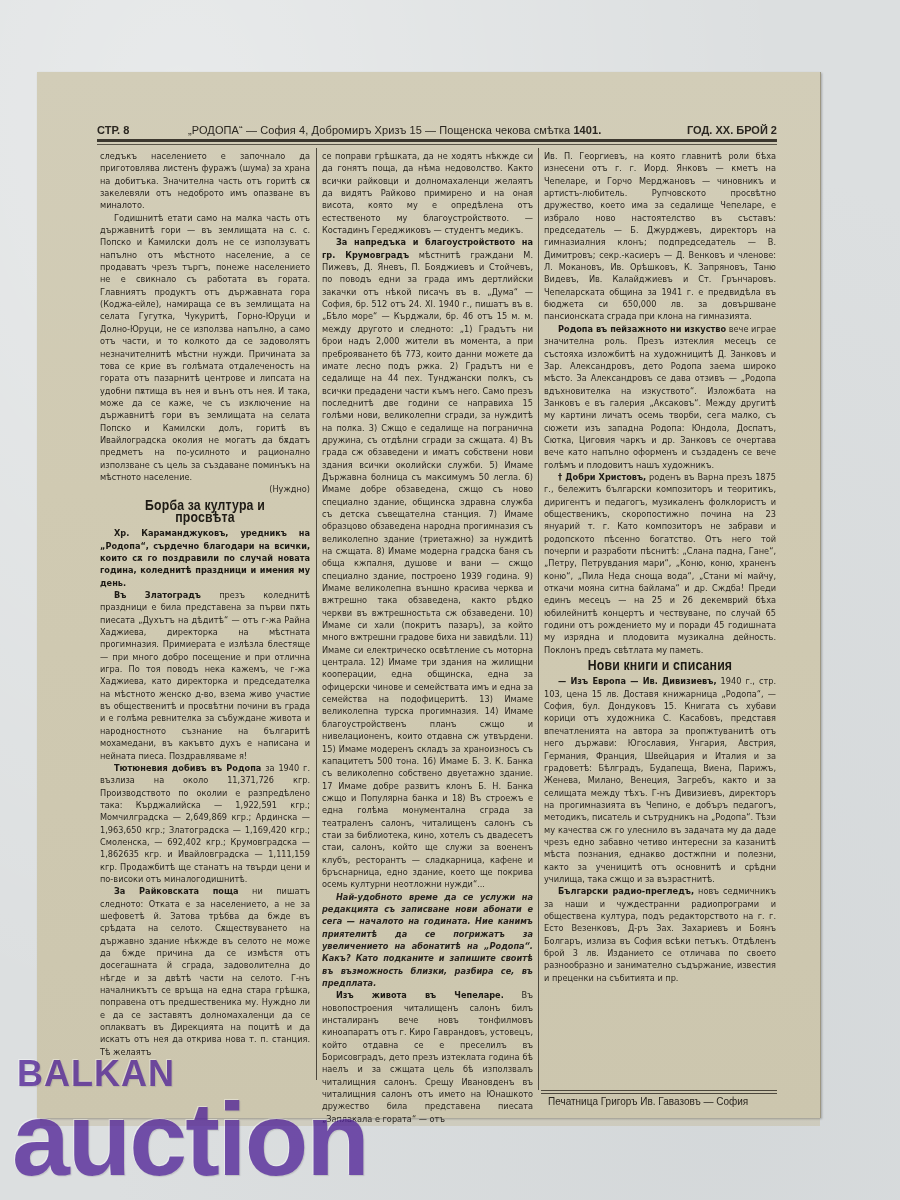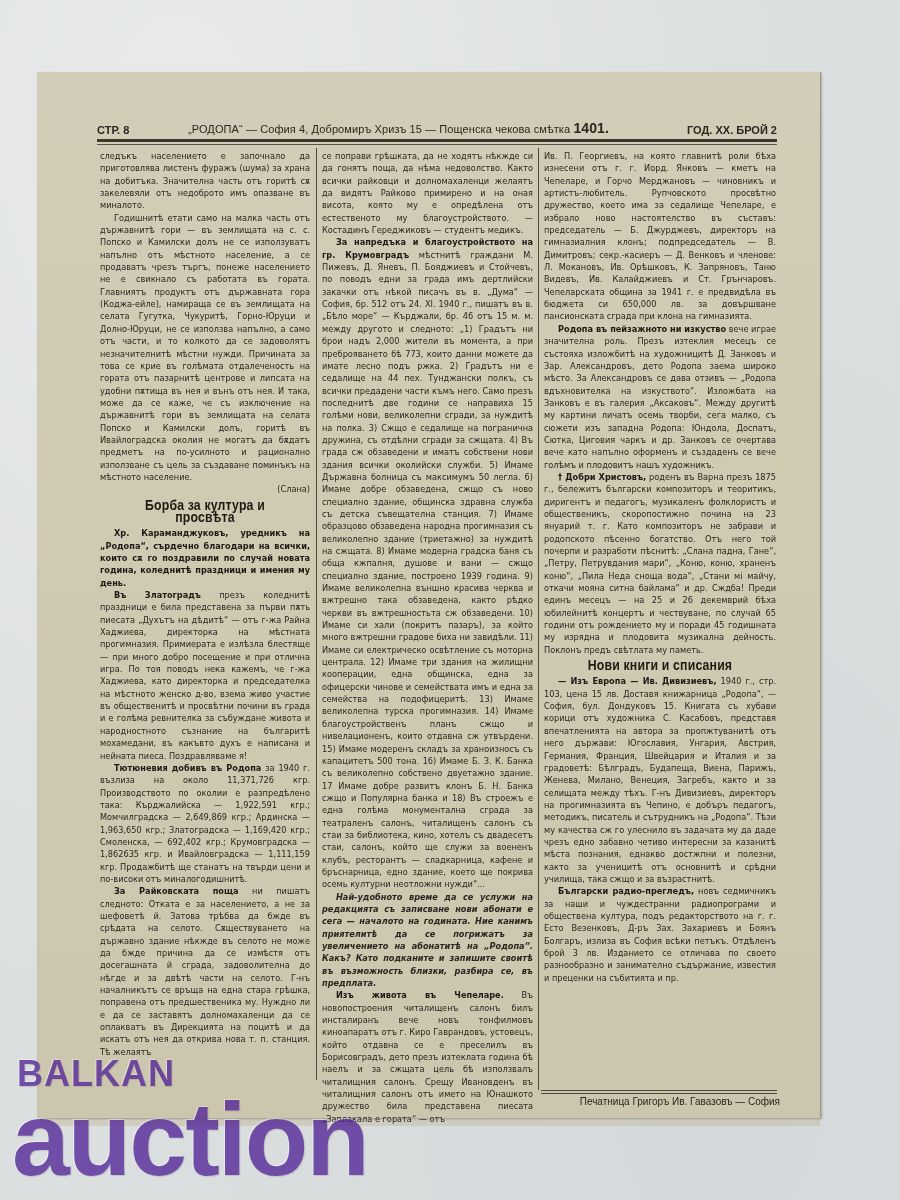--- a/index.html
+++ b/index.html
@@ -25,21 +25,21 @@
     position:absolute; left:40px; top:1110px; width:780px; height:16px;
     background:#c8c2aa; opacity:0.6;
   }
   .header {
     position:absolute; left:97px; top:118px; width:680px; height:18px;
     font-family:"Liberation Sans", sans-serif; font-size:11px; color:#2a2620;
     display:flex; align-items:flex-end;gap:36px;
   }
   .header .page { width:55px; font-weight:bold; }
   .header .pub { flex:1; letter-spacing:0.1px; }
-  .header .pub .acct { font-weight:bold; font-size:14px; }
+  .header .pub .acct { font-weight:bold; font-size:11px; }
   .header .issue { font-weight:bold; font-size:11px; }
   .rule-thick { position:absolute; left:97px; top:139px; width:680px; height:3px; background:#3c382f; }
   .rule-thin  { position:absolute; left:97px; top:144px; width:680px; height:1px; background:#5b564a; }
   .col-rule { position:absolute; top:148px; width:1px; background:#4c473c; }
   .col {
     position:absolute; top:150px;
     font-family:"DejaVu Sans", sans-serif; font-size:8.2px; line-height:12.35px;
     color:#2a2620; text-align:justify;
   }
   .col p { margin:0; text-indent:14px; }
@@ -49,21 +49,21 @@
   .col .right { text-align:right; text-indent:0; }
   .section-title {
     font-family:"Liberation Sans", sans-serif; font-weight:bold; text-align:center;
     font-size:15px; letter-spacing:0.2px; transform:scaleX(0.82); transform-origin:center;
     margin:3px 0 4px 0; color:#1e1b15; text-indent:0 !important;
   }
   .footer-rule { position:absolute; left:541px; top:1090px; width:236px; height:1px; background:#4c473c; }
   .footer-rule2 { position:absolute; left:541px; top:1093px; width:236px; height:1px; background:#4c473c; }
   .imprint {
     position:absolute; left:548px; top:1096px; width:232px;
-    font-family:"Liberation Sans", sans-serif; font-size:10px; color:#2a2620; white-space:nowrap;text-align:right;
+    font-family:"Liberation Sans", sans-serif; font-size:10px; color:#2a2620; white-space:nowrap;
   }
   .watermark {
     position:absolute; left:12px; top:1055px; color:#4c1d95; opacity:0.75;
     font-family:"Liberation Sans", sans-serif; font-weight:bold;
     text-shadow:1px 1px 1px rgba(120,120,120,0.35), -1px -1px 0 rgba(255,255,255,0.5);
     pointer-events:none;
   }
   .watermark .wm1 { display:block; font-size:36px; letter-spacing:1px; line-height:38px; margin-left:5px; }
   .watermark .wm2 { display:block; font-size:104px; line-height:92px; letter-spacing:-2px; font-weight:bold; }
 </style>
@@ -85,21 +85,21 @@
 </div>
 <div class="rule-thick"></div>
 <div class="rule-thin"></div>
 
 <div class="col-rule" style="left:316px; height:932px;"></div>
 <div class="col-rule" style="left:538px; height:942px;"></div>
 
 <div class="col" style="left:100px; width:210px;">
   <p class="noind">следъкъ населението е започнало да приготовлява листенъ фуражъ (шума) за храна на добитъка. Значителна часть отъ горитѣ сѫ закелевяли отъ недоброто имъ опазване въ миналото.</p>
   <p>Годишнитѣ етати само на малка часть отъ държавнитѣ гори — въ землищата на с. с. Попско и Камилски долъ не се използуватъ напълно отъ мѣстното население, а се продаватъ чрезъ търгъ, понеже населението не е свикнало съ работата въ гората. Главниятъ продуктъ отъ държавната гора (Коджа-ейле), намиращa се въ землищата на селата Гугутка, Чукуритѣ, Горно-Юруци и Долно-Юруци, не се използва напълно, а само отъ части, и то колкото да се задоволятъ незначителнитѣ мѣстни нужди. Причината за това се крие въ голѣмата отдалеченость на гората отъ пазарнитѣ центрове и липсата на удобни пѫтища въ нея и вънъ отъ нея. И така, може да се каже, че съ изключение на държавнитѣ гори въ землищата на селата Попско и Камилски долъ, горитѣ въ Ивайлоградска околия не могатъ да бѫдатъ предметъ на по-усилното и рационално използване съ цель за създаване поминъкъ на мѣстното население.</p>
-  <p class="right">(Слана)</p>
+  <p class="right">(Нуждно)</p>
   <div class="section-title">Борба за култура и просвѣта</div>
   <p><b>Хр. Караманджуковъ, уредникъ на „Родопа“, сърдечно благодари на всички, които сѫ го поздравили по случай новата година, коледнитѣ праздници и имения му день.</b></p>
   <p><b>Въ Златоградъ</b><span> презъ коледнитѣ праздници е била представена за първи пѫть пиесата „Духътъ на дѣдитѣ“ — отъ г-жа Райна Хаджиева, директорка на мѣстната прогимназия. Примиерата е излѣзла блестяще — при много добро посещение и при отлична игра. По тоя поводъ нека кажемъ, че г-жа Хаджиева, като директорка и председателка на мѣстното женско д-во, взема живо участие въ обществeнитѣ и просвѣтни почини въ града и е голѣма ревнителка за събуждане живота и народностното съзнание на българитѣ мохамедани, въ какъвто духъ е написана и нейната пиеса. Поздравляваме я!</span></p>
   <p><b>Тютюневия добивъ въ Родопа</b><span> за 1940 г. възлиза на около 11,371,726 кгр. Производството по околии е разпредѣлено така: Кърджалийска — 1,922,591 кгр.; Момчилградска — 2,649,869 кгр.; Ардинска — 1,963,650 кгр.; Златоградска — 1,169,420 кгр.; Смоленска, — 692,402 кгр.; Крумовградска — 1,862635 кгр. и Ивайловградска — 1,111,159 кгр. Продажбитѣ ще станатъ на твърди цени и по-високи отъ миналогодишнитѣ.</span></p>
   <p><b>За Райковската поща</b><span> ни пишатъ следното: Отката е за населението, а не за шефоветѣ й. Затова трѣбва да бжде въ срѣдата на селото. Сѫществуването на държавно здание нѣкжде въ селото не може да бжде причина да се измѣстя отъ досегашната й сграда, задоволителна до нѣгде и за двѣтѣ части на селото. Г-нъ началникътъ се връща на една стара грѣшка, поправена отъ предшественика му. Нуждно ли е да се заставятъ долномахаленци да се оплакватъ въ Дирекцията на поцитѣ и да искатъ отъ нея да открива нова т. п. станция. Тѣ желаятъ</span></p>
 </div>
 
 <div class="col" style="left:322px; width:211px;">
   <p class="noind">се поправи грѣшката, да не ходятъ нѣкжде си да гонятъ поща, да нѣма недоволство. Както всички райковци и долномахаленци желаятъ да видятъ Райково примирено и на оная висота, която му е опредѣлена отъ естествeното му благоустройството. — Костадинъ Гереджиковъ — студентъ медикъ.</p>
   <p><b>За напредъка и благоустройството на гр. Крумовградъ</b><span> мѣстнитѣ граждани М. Пижевъ, Д. Яневъ, П. Бояджиевъ и Стойчевъ, по поводъ едни за града имъ дертлийски закачки отъ нѣкой писачъ въ в. „Дума“ — София, бр. 512 отъ 24. XI. 1940 г., пишатъ въ в. „Бѣло море“ — Кърджали, бр. 46 отъ 15 м. м. между другото и следното: „1) Градътъ ни брои надъ 2,000 жители въ момента, а при преброяването бѣ 773, които данни можете да имате лесно подъ ржка. 2) Градътъ ни е седалище на 44 пех. Тунджански полкъ, съ всички предадени части къмъ него. Само презъ последнитѣ две години се направиха 15 голѣми нови, великолепни сгради, за нуждитѣ на полка. 3) Сжщо е седалище на погранична дружина, съ отдѣлни сгради за сжщата. 4) Въ града сж обзаведени и иматъ собствени нови здания всички околийски служби. 5) Имаме Държавна болница съ максимумъ 50 легла. 6) Имаме добре обзаведена, сжщо съ ново специално здание, общинска здравна служба съ детска съвещателна станция. 7) Имаме образцово обзаведена народна прогимназия съ великолепно здание (триетажно) за нуждитѣ на сжщата. 8) Имаме модерна градска баня съ обща кжпалня, душове и вани — сжщо специално здание, построено 1939 година. 9) Имаме великолепна външно красива черква и вжтрешно така обзаведена, както рѣдко черкви въ вжтрешностьта сж обзаведени. 10) Имаме си хали (покритъ пазаръ), за който много вжтрешни градове биха ни завидѣли. 11) Имаме си електрическо освѣтление съ моторна централа. 12) Имаме три здания на жилищни кооперации, една общинска, една за офицерски чинове и семействата имъ и една за семейства на подофицеритѣ. 13) Имаме великолепна турска прогимназия. 14) Имаме благоустройственъ планъ сжщо и нивелационенъ, които отдавна сж утвърдени. 15) Имаме модеренъ складъ за храноизносъ съ капацитетъ 500 тона. 16) Имаме Б. З. К. Банка съ великолепно собствено двуетажно здание. 17 Имаме добре развитъ клонъ Б. Н. Банка сжщо и Популярна банка и 18) Въ строежъ е една голѣма монументална сграда за театраленъ салонъ, читалищенъ салонъ съ стаи за библиотека, кино, хотелъ съ двадесетъ стаи, салонъ, който ще служи за воененъ клубъ, ресторантъ — сладкарница, кафене и бръснарница, едно здание, което ще покрива осемь културни неотложни нужди“...</span></p>

